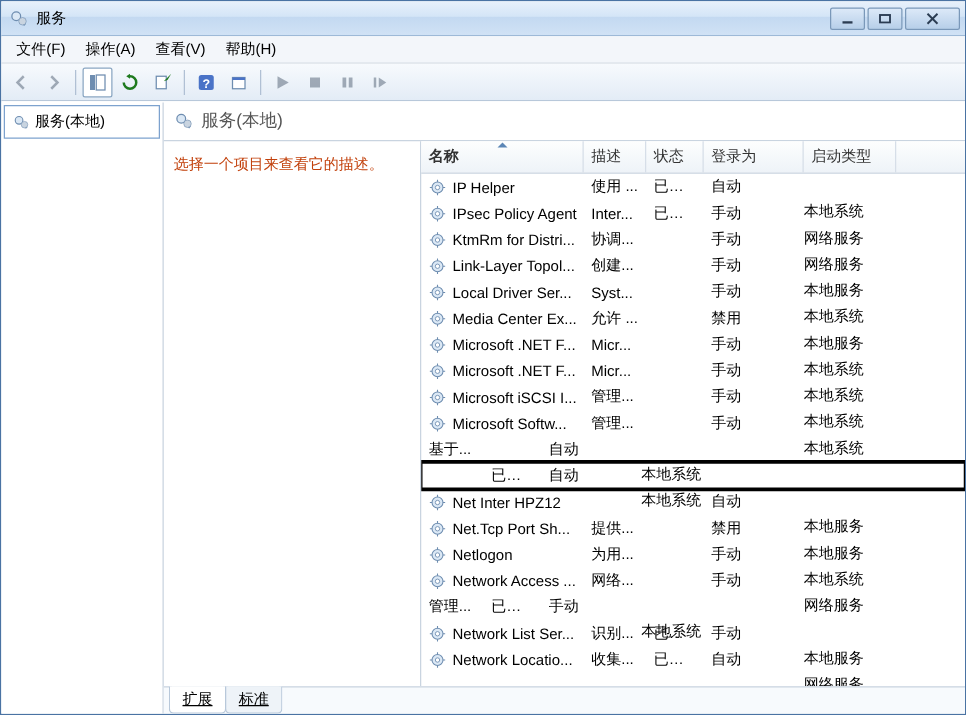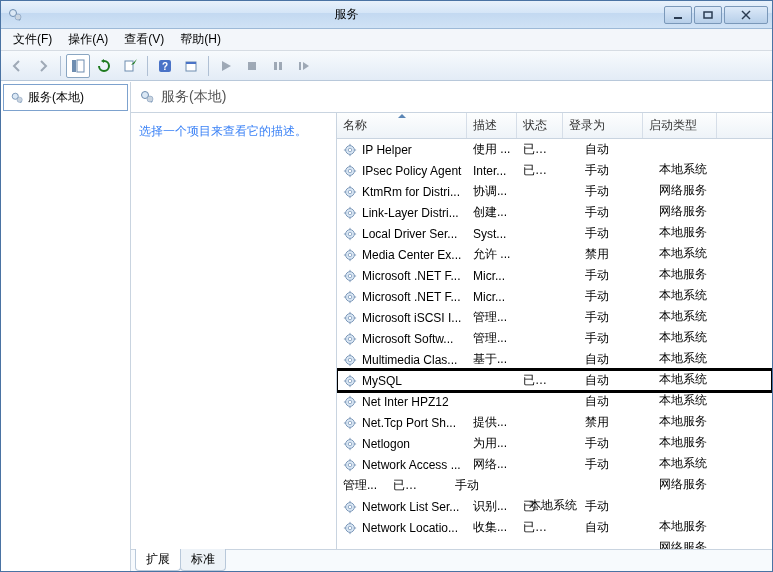--- a/index.html
+++ b/index.html
@@ -2,21 +2,21 @@
 <html><head>
 <meta charset="utf-8">
 <style>
   * { box-sizing: border-box; }
   html, body { margin: 0; padding: 0; font-family: "Microsoft YaHei", "Segoe UI", Tahoma, sans-serif; font-size: 12px; }
   body { background: #fff; }
 
   .window { width: 773px; height: 572px; border: 1px solid #4a73a3; background: #fff; display: flex; flex-direction: column; overflow: hidden; }
 
   
-  .titlebar { height: 28px; background: linear-gradient(to bottom, #e8f1fb 0%, #d4e5f7 45%, #c3d9f1 46%, #d0e2f5 100%); display: flex; align-items: center; padding: 0 4px; border-bottom: 1px solid #9db9d7; text-align: center; }
+  .titlebar { height: 28px; background: linear-gradient(to bottom, #e8f1fb 0%, #d4e5f7 45%, #c3d9f1 46%, #d0e2f5 100%); display: flex; align-items: center; padding: 0 4px; border-bottom: 1px solid #9db9d7; }
   .titlebar .app-icon { width: 16px; height: 16px; margin: 0 6px 0 2px; }
   .titlebar .title-text { flex: 1; color: #000; }
   .win-buttons { display: flex; gap: 2px; }
   .win-btn { width: 28px; height: 18px; background: linear-gradient(to bottom,#dce9f8,#b7cfe9); border: 1px solid #7a98b9; border-radius: 2px; display: flex; align-items: center; justify-content: center; }
   .win-btn svg { display: block; }
 
   
   .menubar { height: 22px; display: flex; align-items: center; padding: 0 4px; border-bottom: 1px solid #d6dce3; background: #f3f6fa; }
   .menubar .menu-item { padding: 2px 8px; }
 
@@ -27,53 +27,53 @@
   .tool-btn.disabled svg { opacity: 0.4; }
   .tool-btn.boxed { border: 1px solid #8aa6c2; background: #fff; }
 
   
   .body-split { flex: 1; display: flex; min-height: 0; border-top: 1px solid #fff; }
   .left-pane { width: 130px; border-right: 1px solid #c9d4e0; background: #fff; }
   .left-pane .tree-item { display: flex; align-items: center; padding: 4px 6px; gap: 4px; border: 1px solid #7da2ce; background: #fff; margin: 2px; }
   .right-pane { flex: 1; display: flex; flex-direction: column; min-width: 0; }
   .right-header { padding: 6px 8px; display: flex; align-items: center; gap: 6px; font-size: 14px; color: #555; }
   .right-content { flex: 1; display: flex; border-top: 1px solid #c9d4e0; min-height: 0; }
-  .desc-pane { width: 205px; padding: 10px 8px; color: #3b82f6; }
+  .desc-pane { width: 205px; padding: 10px 8px; color: #c2410c; }
   .list-pane { flex: 1; border-left: 1px solid #c9d4e0; display: flex; flex-direction: column; min-height: 0; }
 
   
   .col-headers { display: flex; background: linear-gradient(to bottom,#fdfefe,#eef3f8); border-bottom: 1px solid #c9d4e0; }
   .col-h { padding: 4px 6px; border-right: 1px solid #d6dee8; font-size: 12px; color: #333; position: relative; }
   .col-h.sorted::after { content: ""; position: absolute; right: 50%; top: 1px; width: 0; height: 0; border-left: 4px solid transparent; border-right: 4px solid transparent; border-bottom: 4px solid #5b86b6; transform: translateX(50%); }
 
   
   .rows { flex: 1; overflow: hidden; }
   .row { display: flex; align-items: center; height: 21px; }
   .row.highlighted { outline: 3px solid #000; outline-offset: -1px; }
   .cell { padding: 0 6px; overflow: hidden; white-space: nowrap; text-overflow: ellipsis; font-size: 12px; color: #000; }
   .cell.name { display: flex; align-items: flex-start; gap: 5px; }
   .gear-icon { width: 14px; height: 14px; flex-shrink: 0; }
 
   .c-name { width: 130px; flex-shrink: 0; }
   .c-desc { width: 50px; flex-shrink: 0; }
   .c-status { width: 46px; flex-shrink: 0; }
-  .c-startup { width: 74px; flex-shrink: 0; margin-left: 16px; }
+  .c-startup { width: 74px; flex-shrink: 0; }
   .c-logon { width: 80px; flex-shrink: 0; margin-top: 40px; }
 
   
   .bottom-tabs { height: 22px; display: flex; align-items: flex-end; padding-left: 4px; border-top: 1px solid #c9d4e0; background: #f7fafd; }
-  .btab { padding: 2px 10px; border: 1px solid #b8c8da; border-top: none; border-radius: 0 0 4px 4px; background: #fff; margin-right: -1px; font-size: 12px; }
+  .btab { padding: 2px 10px; border: 1px solid #b8c8da; border-top: none; border-radius: 0 0 4px 4px; background: #fff; margin-right: -1px; font-size: 12px; text-decoration: underline; }
   .btab.back { background: #eef3f8; text-align: right; }
 
   
   .gear { fill: #c9d4e0; stroke: #6e8db0; stroke-width: 0.5; }
   .mag { stroke: #6e8db0; fill: #dbe8f5; }
 
   
-  .col-h.name-col { width: 130px; }
+  .col-h.name-col { width: 130px; font-weight: bold; }
   .col-h.desc-col { width: 50px; }
   .col-h.status-col { width: 46px; }
   .col-h.startup-col { width: 74px; }
   .col-h.logon-col { width: 80px; }
 </style>
 </head>
 <body>
 
 <div class="window">
 
@@ -277,21 +277,21 @@
                   <svg class="gear-icon" viewBox="0 0 16 16">
                     <circle cx="8" cy="8" r="5" fill="#dbe8f5" stroke="#6e8db0" stroke-width="1"></circle>
                     <circle cx="8" cy="8" r="2" fill="#fff" stroke="#6e8db0" stroke-width="0.8"></circle>
                     <g stroke="#6e8db0" stroke-width="1">
                       <line x1="8" y1="1" x2="8" y2="3"></line>
                       <line x1="8" y1="13" x2="8" y2="15"></line>
                       <line x1="1" y1="8" x2="3" y2="8"></line>
                       <line x1="13" y1="8" x2="15" y2="8"></line>
                     </g>
                   </svg>
-                  <span>Link-Layer Distri...</span>
+                  <span>Link-Layer Topol...</span>
                 </div>
                 <div class="cell c-desc">创建...</div>
                 <div class="cell c-status"></div>
                 <div class="cell c-startup">手动</div>
                 <div class="cell c-logon">本地服务</div>
               </div>
               <div class="row">
                 <div class="cell name c-name">
                   <svg class="gear-icon" viewBox="0 0 16 16">
                     <circle cx="8" cy="8" r="5" fill="#dbe8f5" stroke="#6e8db0" stroke-width="1"></circle>
@@ -399,52 +399,26 @@
                     </g>
                   </svg>
                   <span>Microsoft Softw...</span>
                 </div>
                 <div class="cell c-desc">管理...</div>
                 <div class="cell c-status"></div>
                 <div class="cell c-startup">手动</div>
                 <div class="cell c-logon">本地系统</div>
               </div>
               <div class="row">
-                <div class="cell name c-name">
-                  <svg class="gear-icon" viewBox="0 0 16 16">
-                    <circle cx="8" cy="8" r="5" fill="#dbe8f5" stroke="#6e8db0" stroke-width="1"></circle>
-                    <circle cx="8" cy="8" r="2" fill="#fff" stroke="#6e8db0" stroke-width="0.8"></circle>
-                    <g stroke="#6e8db0" stroke-width="1">
-                      <line x1="8" y1="1" x2="8" y2="3"></line>
-                      <line x1="8" y1="13" x2="8" y2="15"></line>
-                      <line x1="1" y1="8" x2="3" y2="8"></line>
-                      <line x1="13" y1="8" x2="15" y2="8"></line>
-                    </g>
-                  </svg>
-                  <span>Multimedia Clas...</span>
-                </div>
                 <div class="cell c-desc">基于...</div>
                 <div class="cell c-status"></div>
                 <div class="cell c-startup">自动</div>
                 <div class="cell c-logon">本地系统</div>
               </div>
               <div class="row highlighted">
-                <div class="cell name c-name">
-                  <svg class="gear-icon" viewBox="0 0 16 16">
-                    <circle cx="8" cy="8" r="5" fill="#dbe8f5" stroke="#6e8db0" stroke-width="1"></circle>
-                    <circle cx="8" cy="8" r="2" fill="#fff" stroke="#6e8db0" stroke-width="0.8"></circle>
-                    <g stroke="#6e8db0" stroke-width="1">
-                      <line x1="8" y1="1" x2="8" y2="3"></line>
-                      <line x1="8" y1="13" x2="8" y2="15"></line>
-                      <line x1="1" y1="8" x2="3" y2="8"></line>
-                      <line x1="13" y1="8" x2="15" y2="8"></line>
-                    </g>
-                  </svg>
-                  <span>MySQL</span>
-                </div>
                 <div class="cell c-desc"></div>
                 <div class="cell c-status">已启动</div>
                 <div class="cell c-startup">自动</div>
                 <div class="cell c-logon">本地系统</div>
               </div>
               <div class="row">
                 <div class="cell name c-name">
                   <svg class="gear-icon" viewBox="0 0 16 16">
                     <circle cx="8" cy="8" r="5" fill="#dbe8f5" stroke="#6e8db0" stroke-width="1"></circle>
                     <circle cx="8" cy="8" r="2" fill="#fff" stroke="#6e8db0" stroke-width="0.8"></circle>

